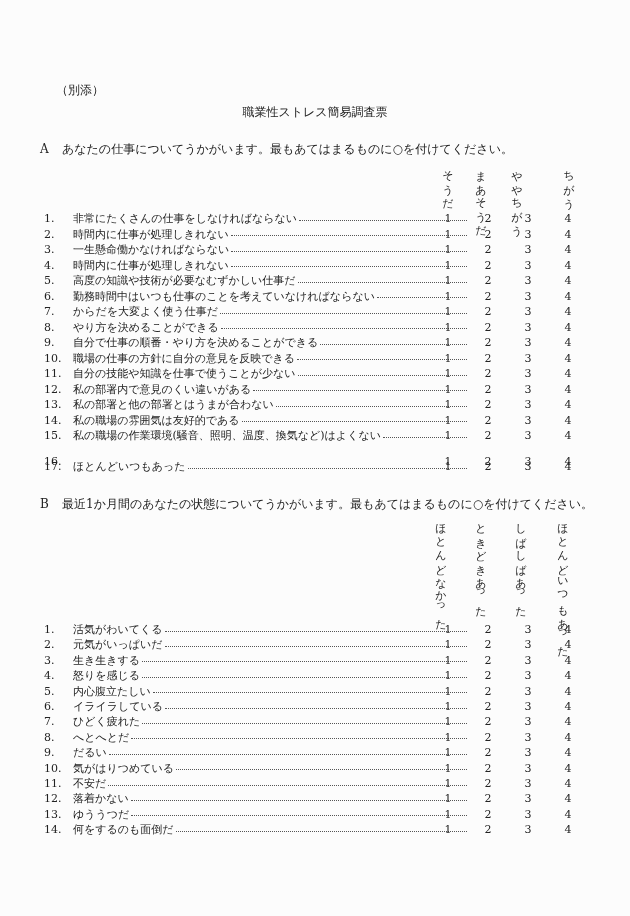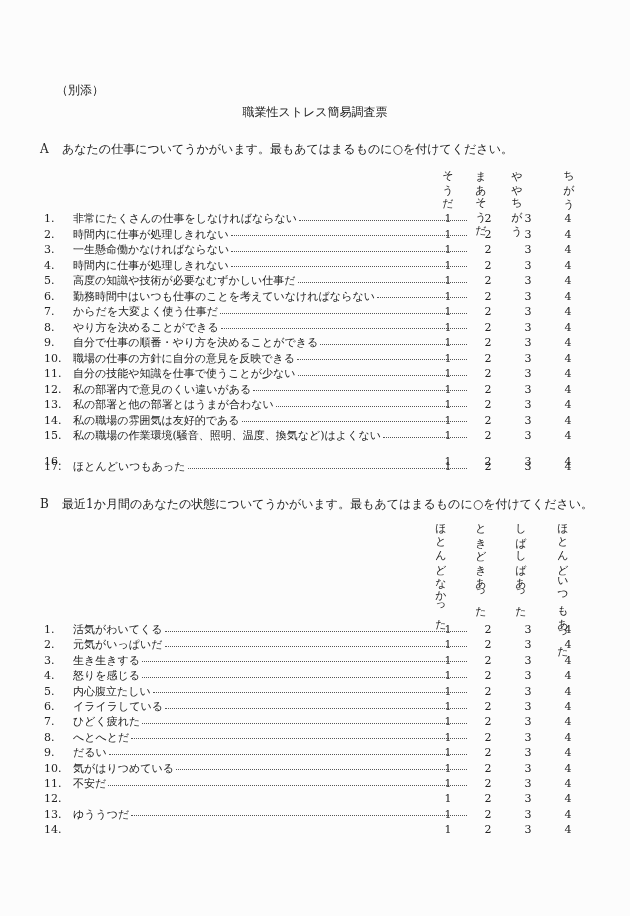--- a/index.html
+++ b/index.html
@@ -351,36 +351,44 @@
         <span class="item-text">不安だ</span>
         <span class="leader"></span>
       </span>
       <span class="opt" style="left:397px">1</span>
       <span class="opt" style="left:437px">2</span>
       <span class="opt" style="left:477px">3</span>
       <span class="opt" style="left:517px">4</span>
     </div>
     <div class="row" style="top: 791.4px;">
       <span class="num">12.</span>
+      <span class="item">
+        <span class="item-text">落着かない</span>
+        <span class="leader"></span>
+      </span>
       <span class="opt" style="left:397px">1</span>
       <span class="opt" style="left:437px">2</span>
       <span class="opt" style="left:477px">3</span>
       <span class="opt" style="left:517px">4</span>
     </div>
     <div class="row" style="top: 806.8px;">
       <span class="num">13.</span>
       <span class="item">
         <span class="item-text">ゆううつだ</span>
         <span class="leader"></span>
       </span>
       <span class="opt" style="left:397px">1</span>
       <span class="opt" style="left:437px">2</span>
       <span class="opt" style="left:477px">3</span>
       <span class="opt" style="left:517px">4</span>
     </div>
     <div class="row" style="top: 822.2px;">
       <span class="num">14.</span>
+      <span class="item">
+        <span class="item-text">何をするのも面倒だ</span>
+        <span class="leader"></span>
+      </span>
       <span class="opt" style="left:397px">1</span>
       <span class="opt" style="left:437px">2</span>
       <span class="opt" style="left:477px">3</span>
       <span class="opt" style="left:517px">4</span>
     </div>
   </div>
 
 </body></html>

